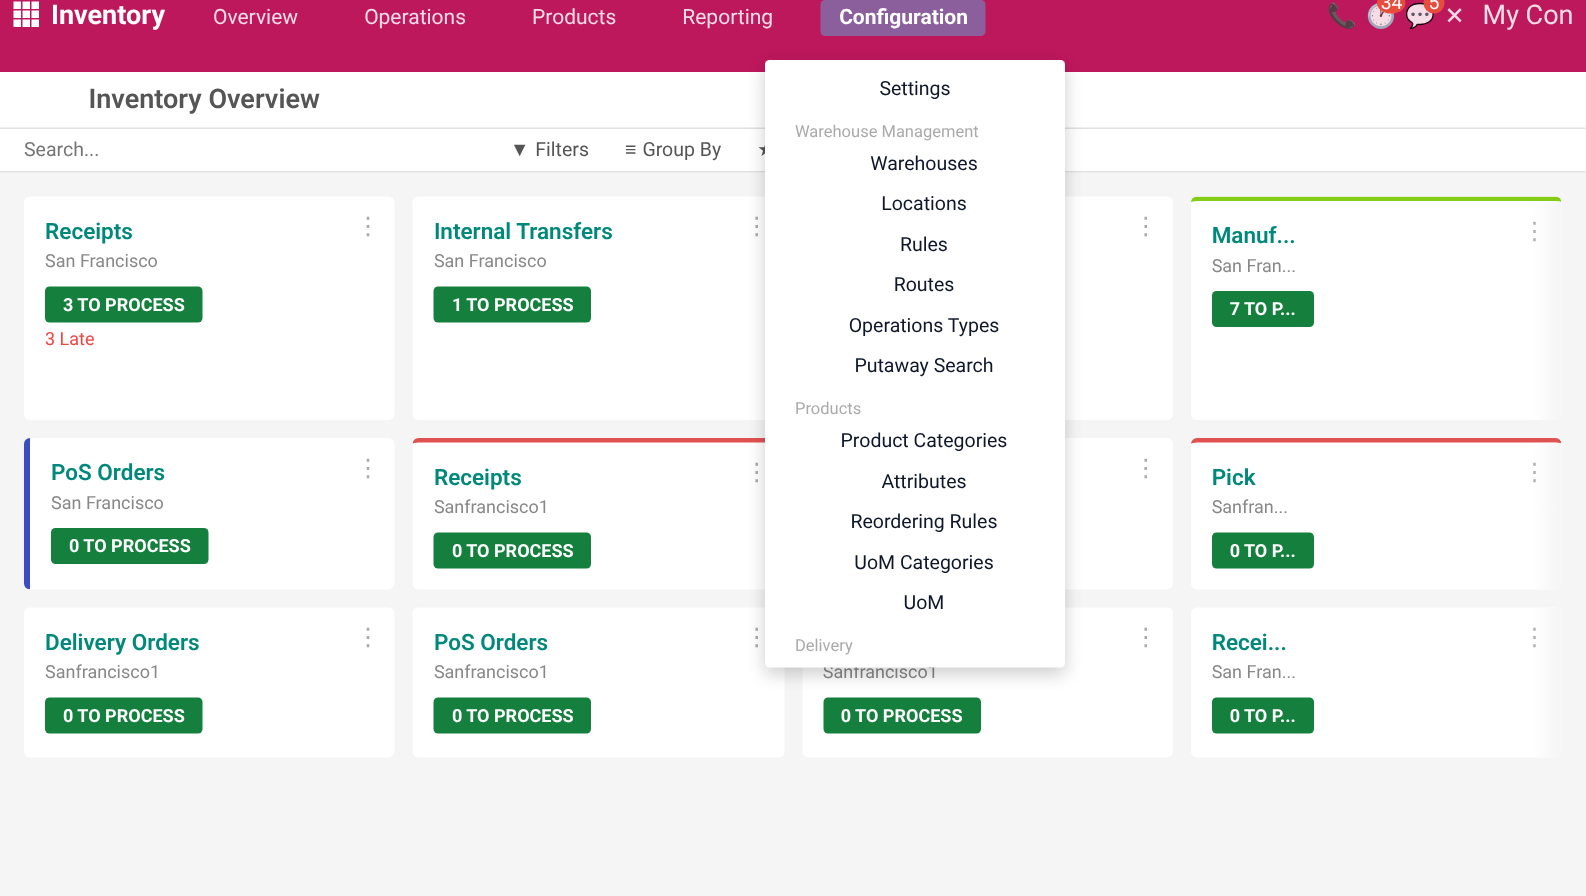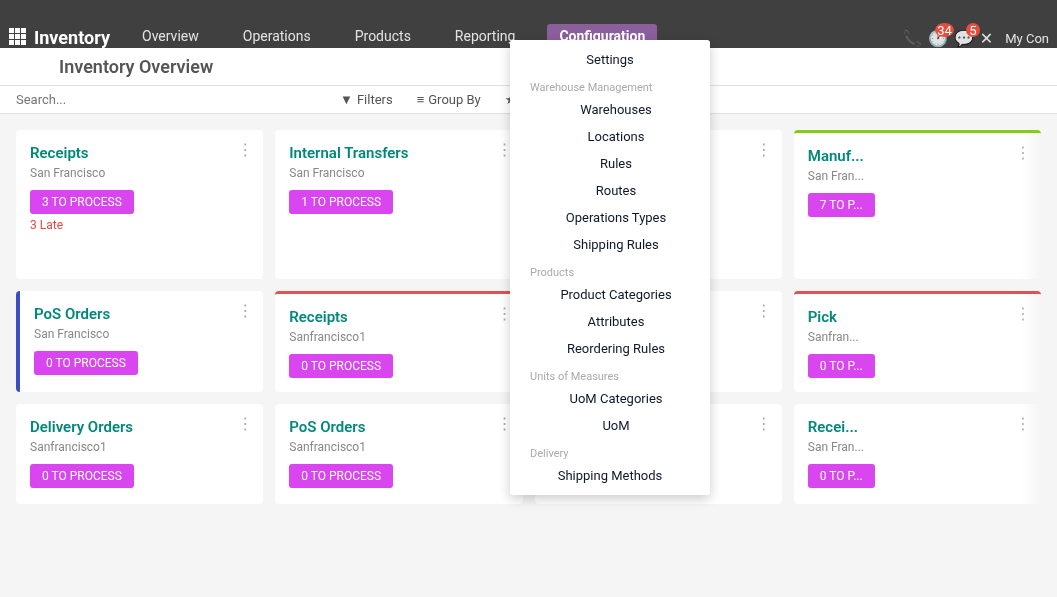--- a/index.html
+++ b/index.html
@@ -1,22 +1,22 @@
 <!DOCTYPE html>
 <html><head>
   <meta charset="utf-8">
   <style>
     * { box-sizing: border-box; margin: 0; padding: 0; font-family: 'Segoe UI', Roboto, Arial, sans-serif; }
     body { background: #f5f5f5; font-size: 13px; overflow: hidden; }
 
     
     .topnav {
-      background: #404040;
+      background: #be185d;
       display: flex;
-      align-items: flex-end;
+      align-items: flex-start;
       height: 48px;
       padding: 0 8px;
       color: white;
       position: relative;
       z-index: 100;
     }
     .topnav-grid-icon { margin-right: 8px; cursor: pointer; }
     .topnav-brand { font-size: 18px; font-weight: 700; margin-right: 20px; color: white; }
     .topnav-links { display: flex; gap: 20px; }
     .topnav-link {
@@ -35,21 +35,21 @@
       top: -6px; right: -6px;
       background: #e74c3c;
       color: white;
       border-radius: 50%;
       font-size: 13px;
       min-width: 14px;
       height: 14px;
       display: flex; align-items: center; justify-content: center;
       padding: 0 2px;
     }
-    .topnav-mycon { color: rgba(255,255,255,0.85); font-size: 13px; cursor: pointer; margin-left: 6px; }
+    .topnav-mycon { color: rgba(255,255,255,0.85); font-size: 18px; cursor: pointer; margin-left: 6px; }
 
     
     .page-header {
       background: white;
       padding: 8px 16px;
       display: flex;
       align-items: center;
       border-bottom: 1px solid #e0e0e0;
     }
     .page-title { font-size: 18px; font-weight: 600; color: #555; margin-left: 43px; }
@@ -92,28 +92,28 @@
       padding: 14px;
       position: relative;
       min-height: 100px;
       overflow: hidden;
     }
     .card-title { font-size: 15px; font-weight: 600; color: #00897b; margin-bottom: 4px; }
     .card-subtitle { font-size: 12px; color: #888; margin-bottom: 10px; }
     .card-menu { position: absolute; top: 10px; right: 10px; color: #aaa; cursor: pointer; font-size: 16px; }
     .btn-process {
       display: inline-block;
-      background: #d946ef;
+      background: #15803d;
       color: white;
       padding: 5px 12px;
       border-radius: 3px;
       font-size: 12px;
       cursor: pointer;
       border: none;
-      font-weight: 400;
+      font-weight: 700;
     }
     .card-stats { font-size: 11px; color: #888; margin-top: 6px; }
     .card-stat-item { display: block; color: #777; margin-bottom: 2px; }
     .card-late { font-size: 12px; color: #ef4444; margin-top: 4px; }
 
     
     .dropdown-overlay {
       position: fixed;
       top: 40px;
       left: 0; right: 0; bottom: 0;
@@ -314,23 +314,21 @@
 
 <div class="dropdown-overlay"></div>
 <div class="dropdown-menu">
   <div class="dropdown-item">Settings</div>
   <div class="dropdown-section">Warehouse Management</div>
   <div class="dropdown-item indented">Warehouses</div>
   <div class="dropdown-item indented">Locations</div>
   <div class="dropdown-item indented">Rules</div>
   <div class="dropdown-item indented">Routes</div>
   <div class="dropdown-item indented">Operations Types</div>
-  <div class="dropdown-item indented">Shipping Rules</div>
+  <div class="dropdown-item indented">Putaway Search</div>
   <div class="dropdown-section">Products</div>
   <div class="dropdown-item indented">Product Categories</div>
   <div class="dropdown-item indented">Attributes</div>
   <div class="dropdown-item indented">Reordering Rules</div>
-  <div class="dropdown-section">Units of Measures</div>
   <div class="dropdown-item indented">UoM Categories</div>
   <div class="dropdown-item indented">UoM</div>
   <div class="dropdown-section">Delivery</div>
-  <div class="dropdown-item">Shipping Methods</div>
 </div>
 
 </body></html>

